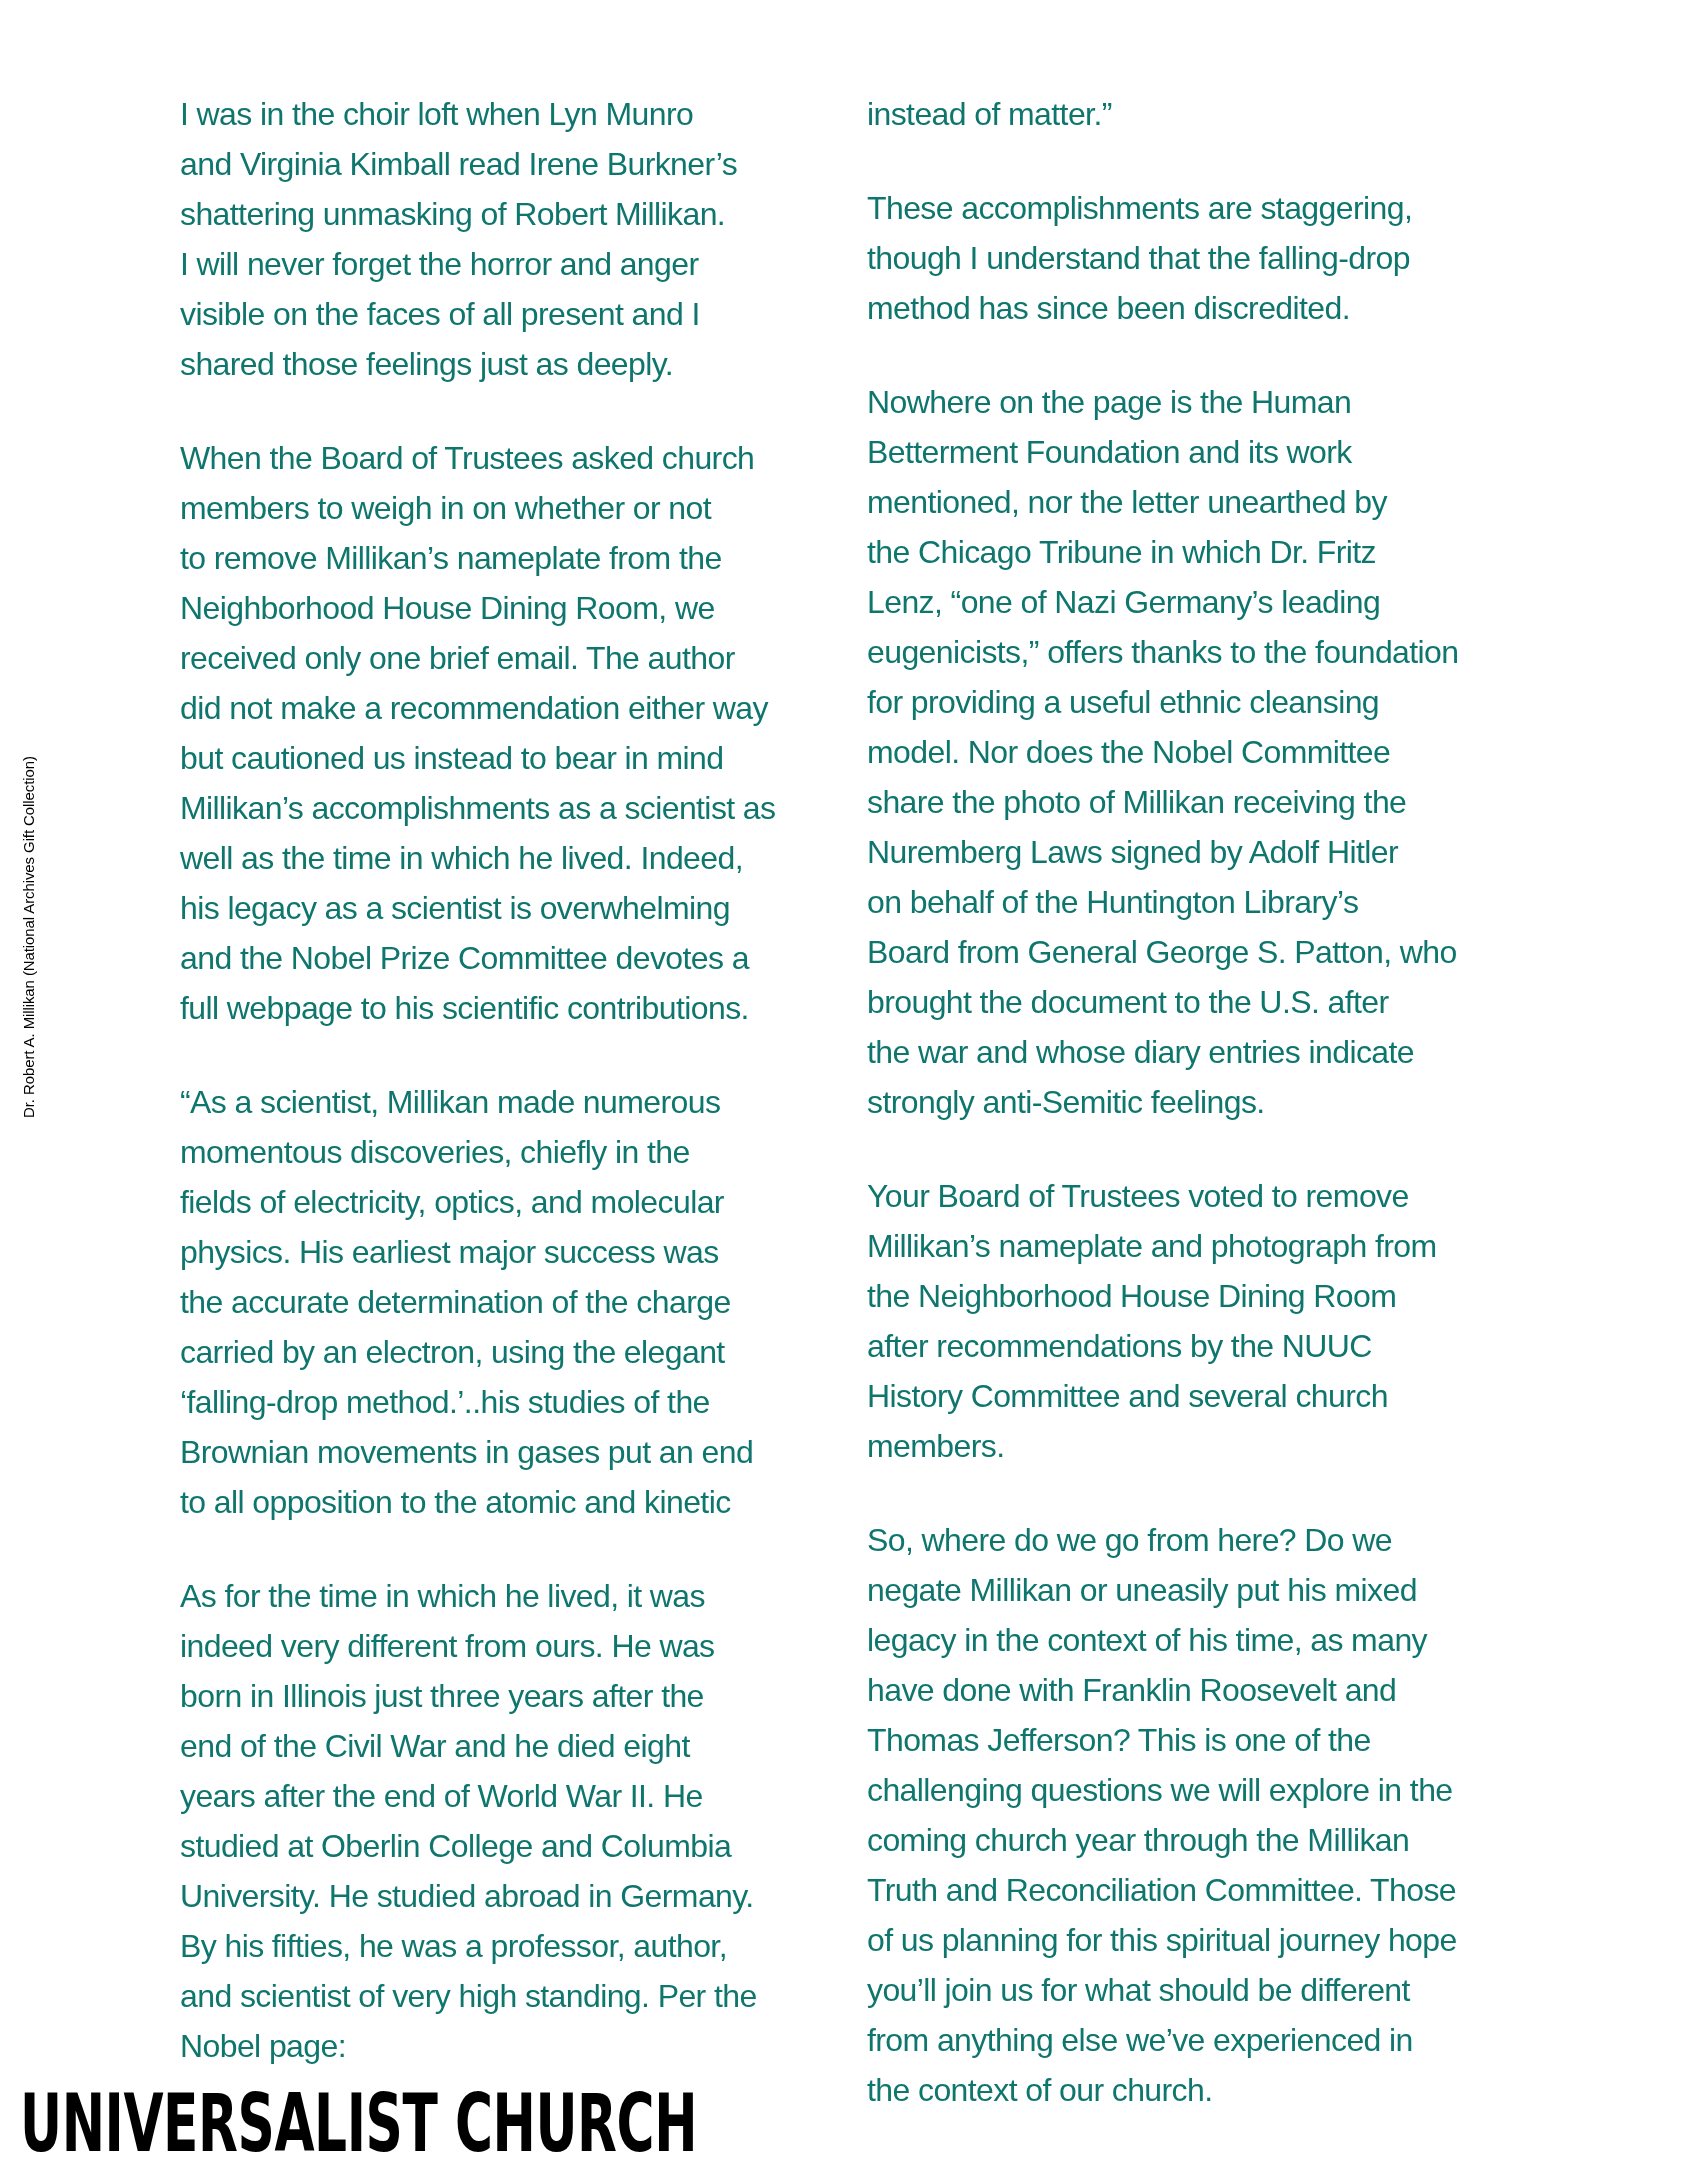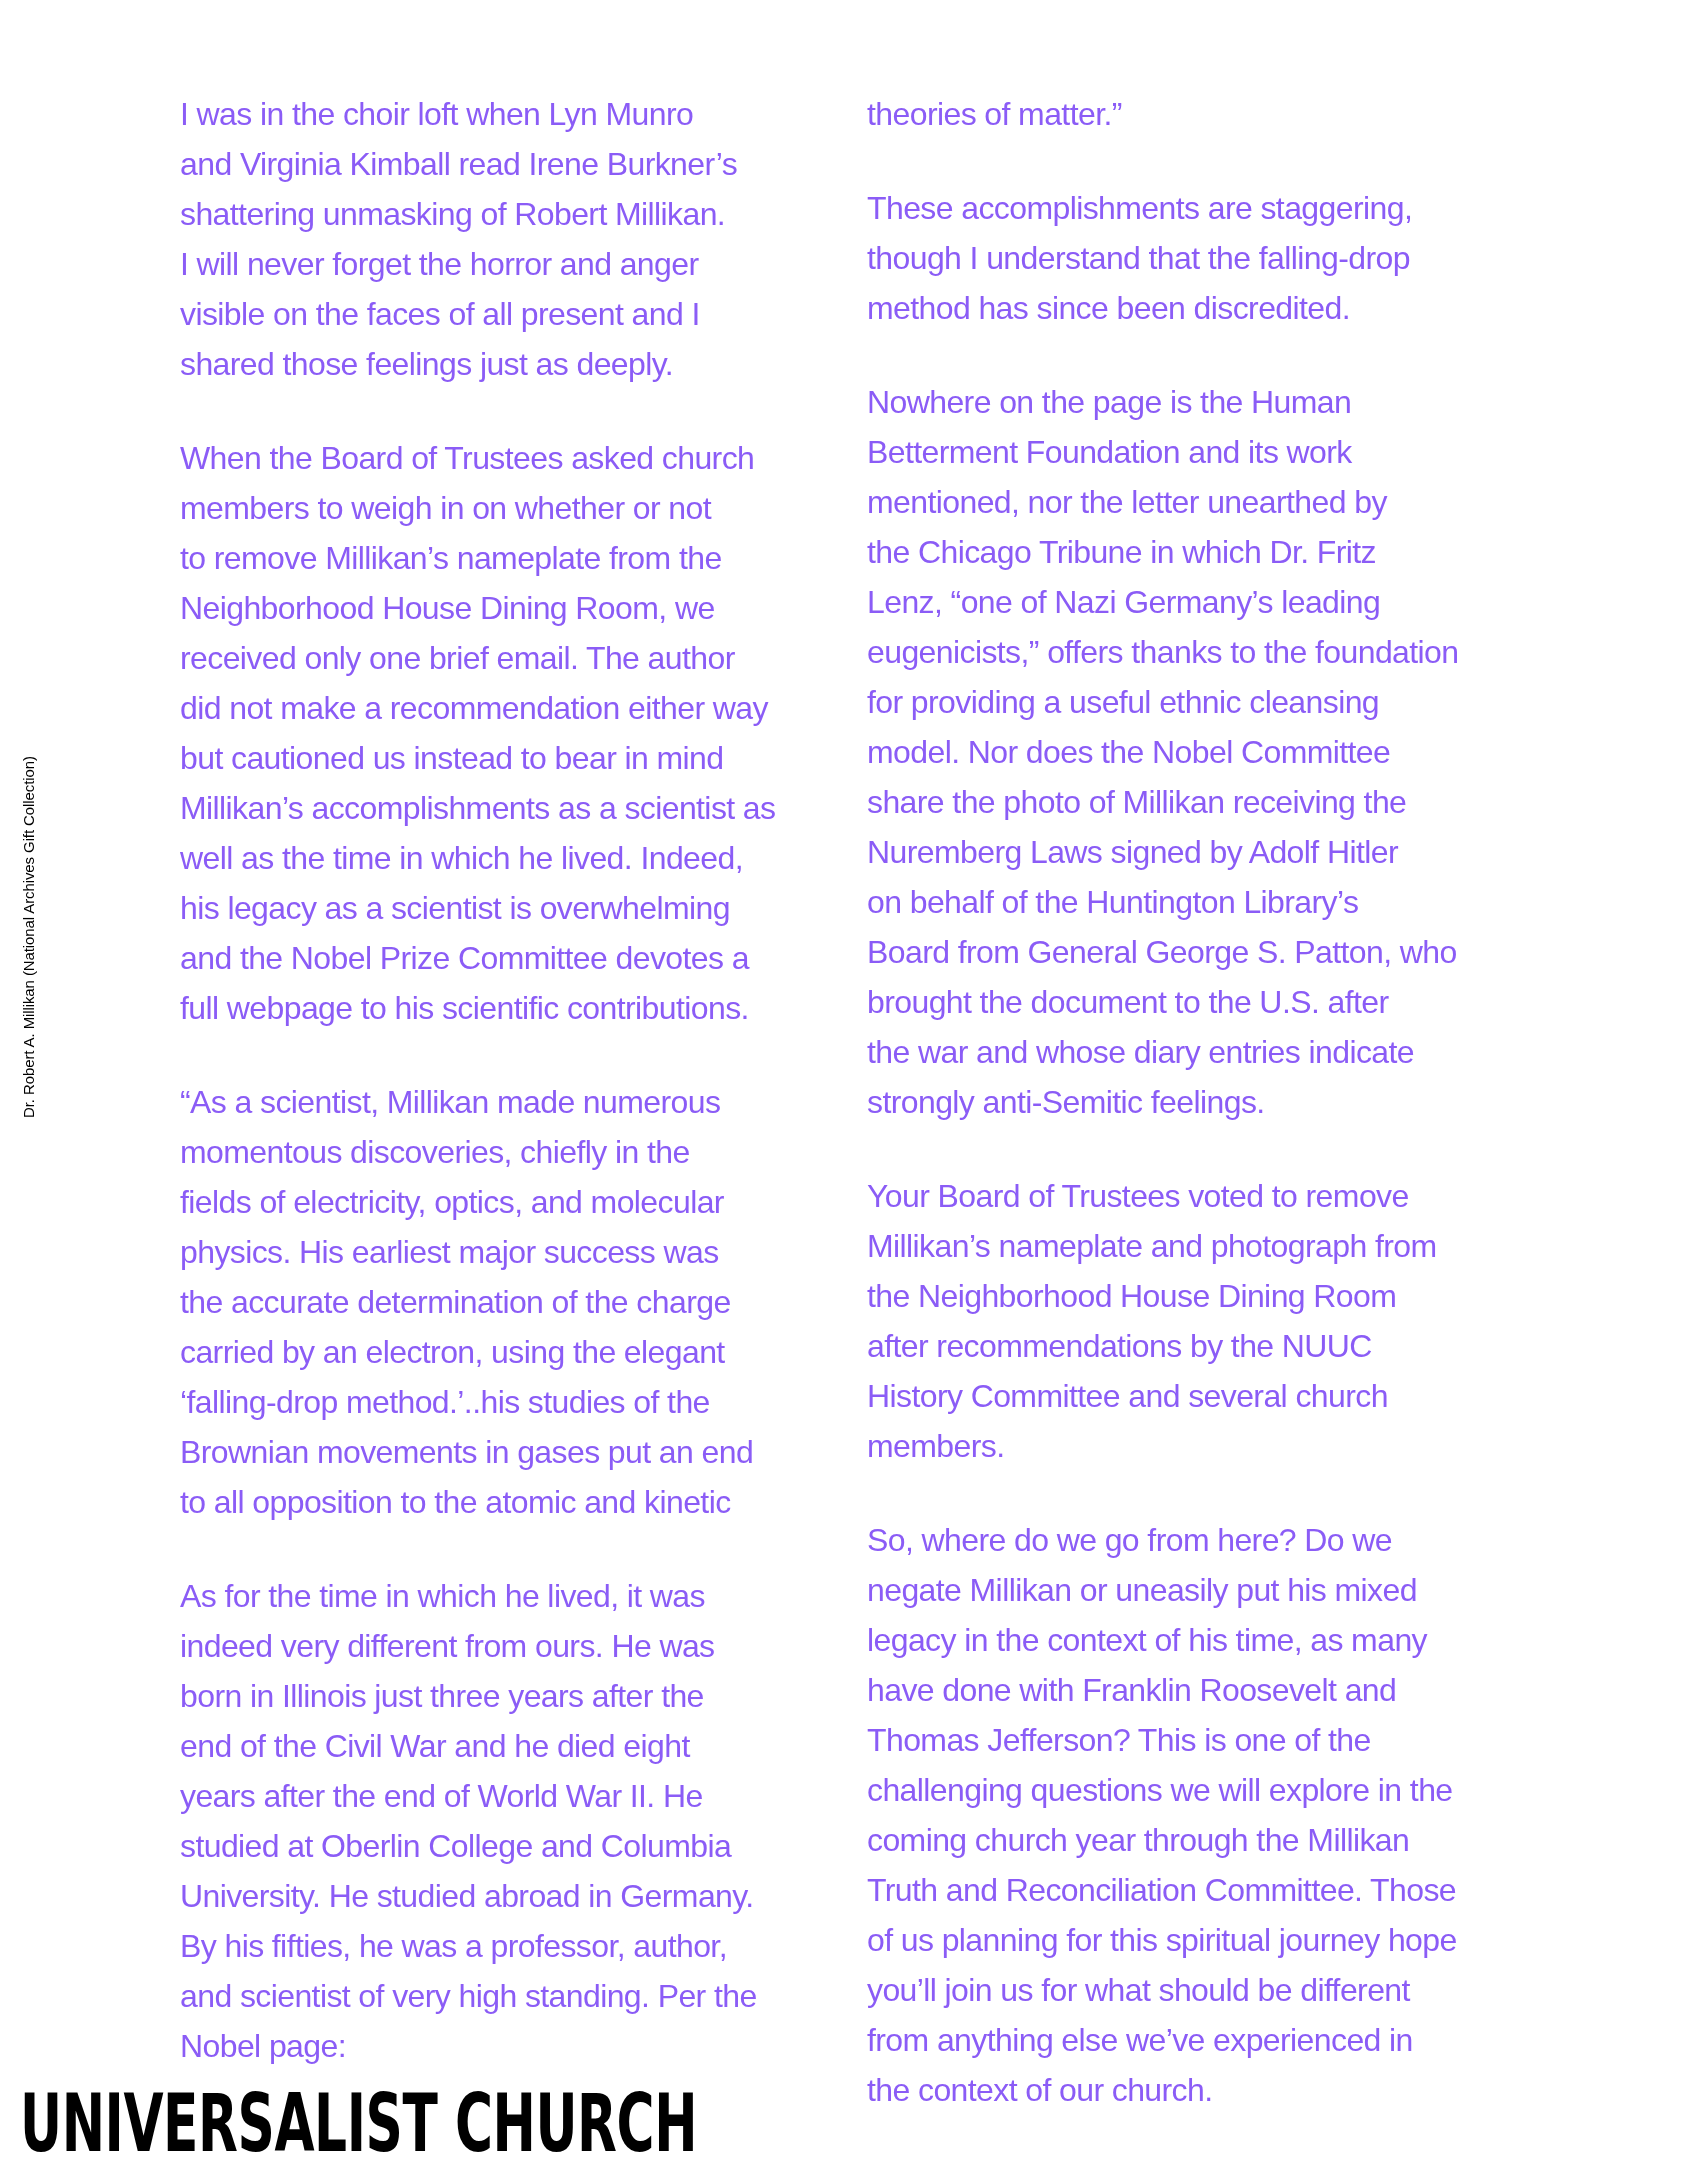--- a/index.html
+++ b/index.html
@@ -16,21 +16,21 @@
     font-family: "Liberation Sans", sans-serif;
     color: #000000;
   }
   .body-col {
     position: absolute;
     top: 89px;
     width: 701px;
     font-size: 32px;
     line-height: 50px;
     letter-spacing: -0.6px;
-    color: #8b5cf6;
+    color: #0f766e;
   }
   .col-left  { left: 180px; }
   .col-right { left: 867px; }
   .body-col p {
     margin: 0 0 44px 0;
     white-space: pre-line;
   }
   .photo-credit {
     position: absolute;
     left: 13.2px;
@@ -101,21 +101,21 @@
 end of the Civil War and he died eight
 years after the end of World War II. He
 studied at Oberlin College and Columbia
 University. He studied abroad in Germany.
 By his fifties, he was a professor, author,
 and scientist of very high standing. Per the
 Nobel page:</p>
   </div>
 
   <div class="body-col col-right">
-    <p>theories of matter.”</p>
+    <p>instead of matter.”</p>
     <p>These accomplishments are staggering,
 though I understand that the falling-drop
 method has since been discredited.</p>
     <p>Nowhere on the page is the Human
 Betterment Foundation and its work
 mentioned, nor the letter unearthed by
 the Chicago Tribune in which Dr. Fritz
 Lenz, “one of Nazi Germany’s leading
 eugenicists,” offers thanks to the foundation
 for providing a useful ethnic cleansing

